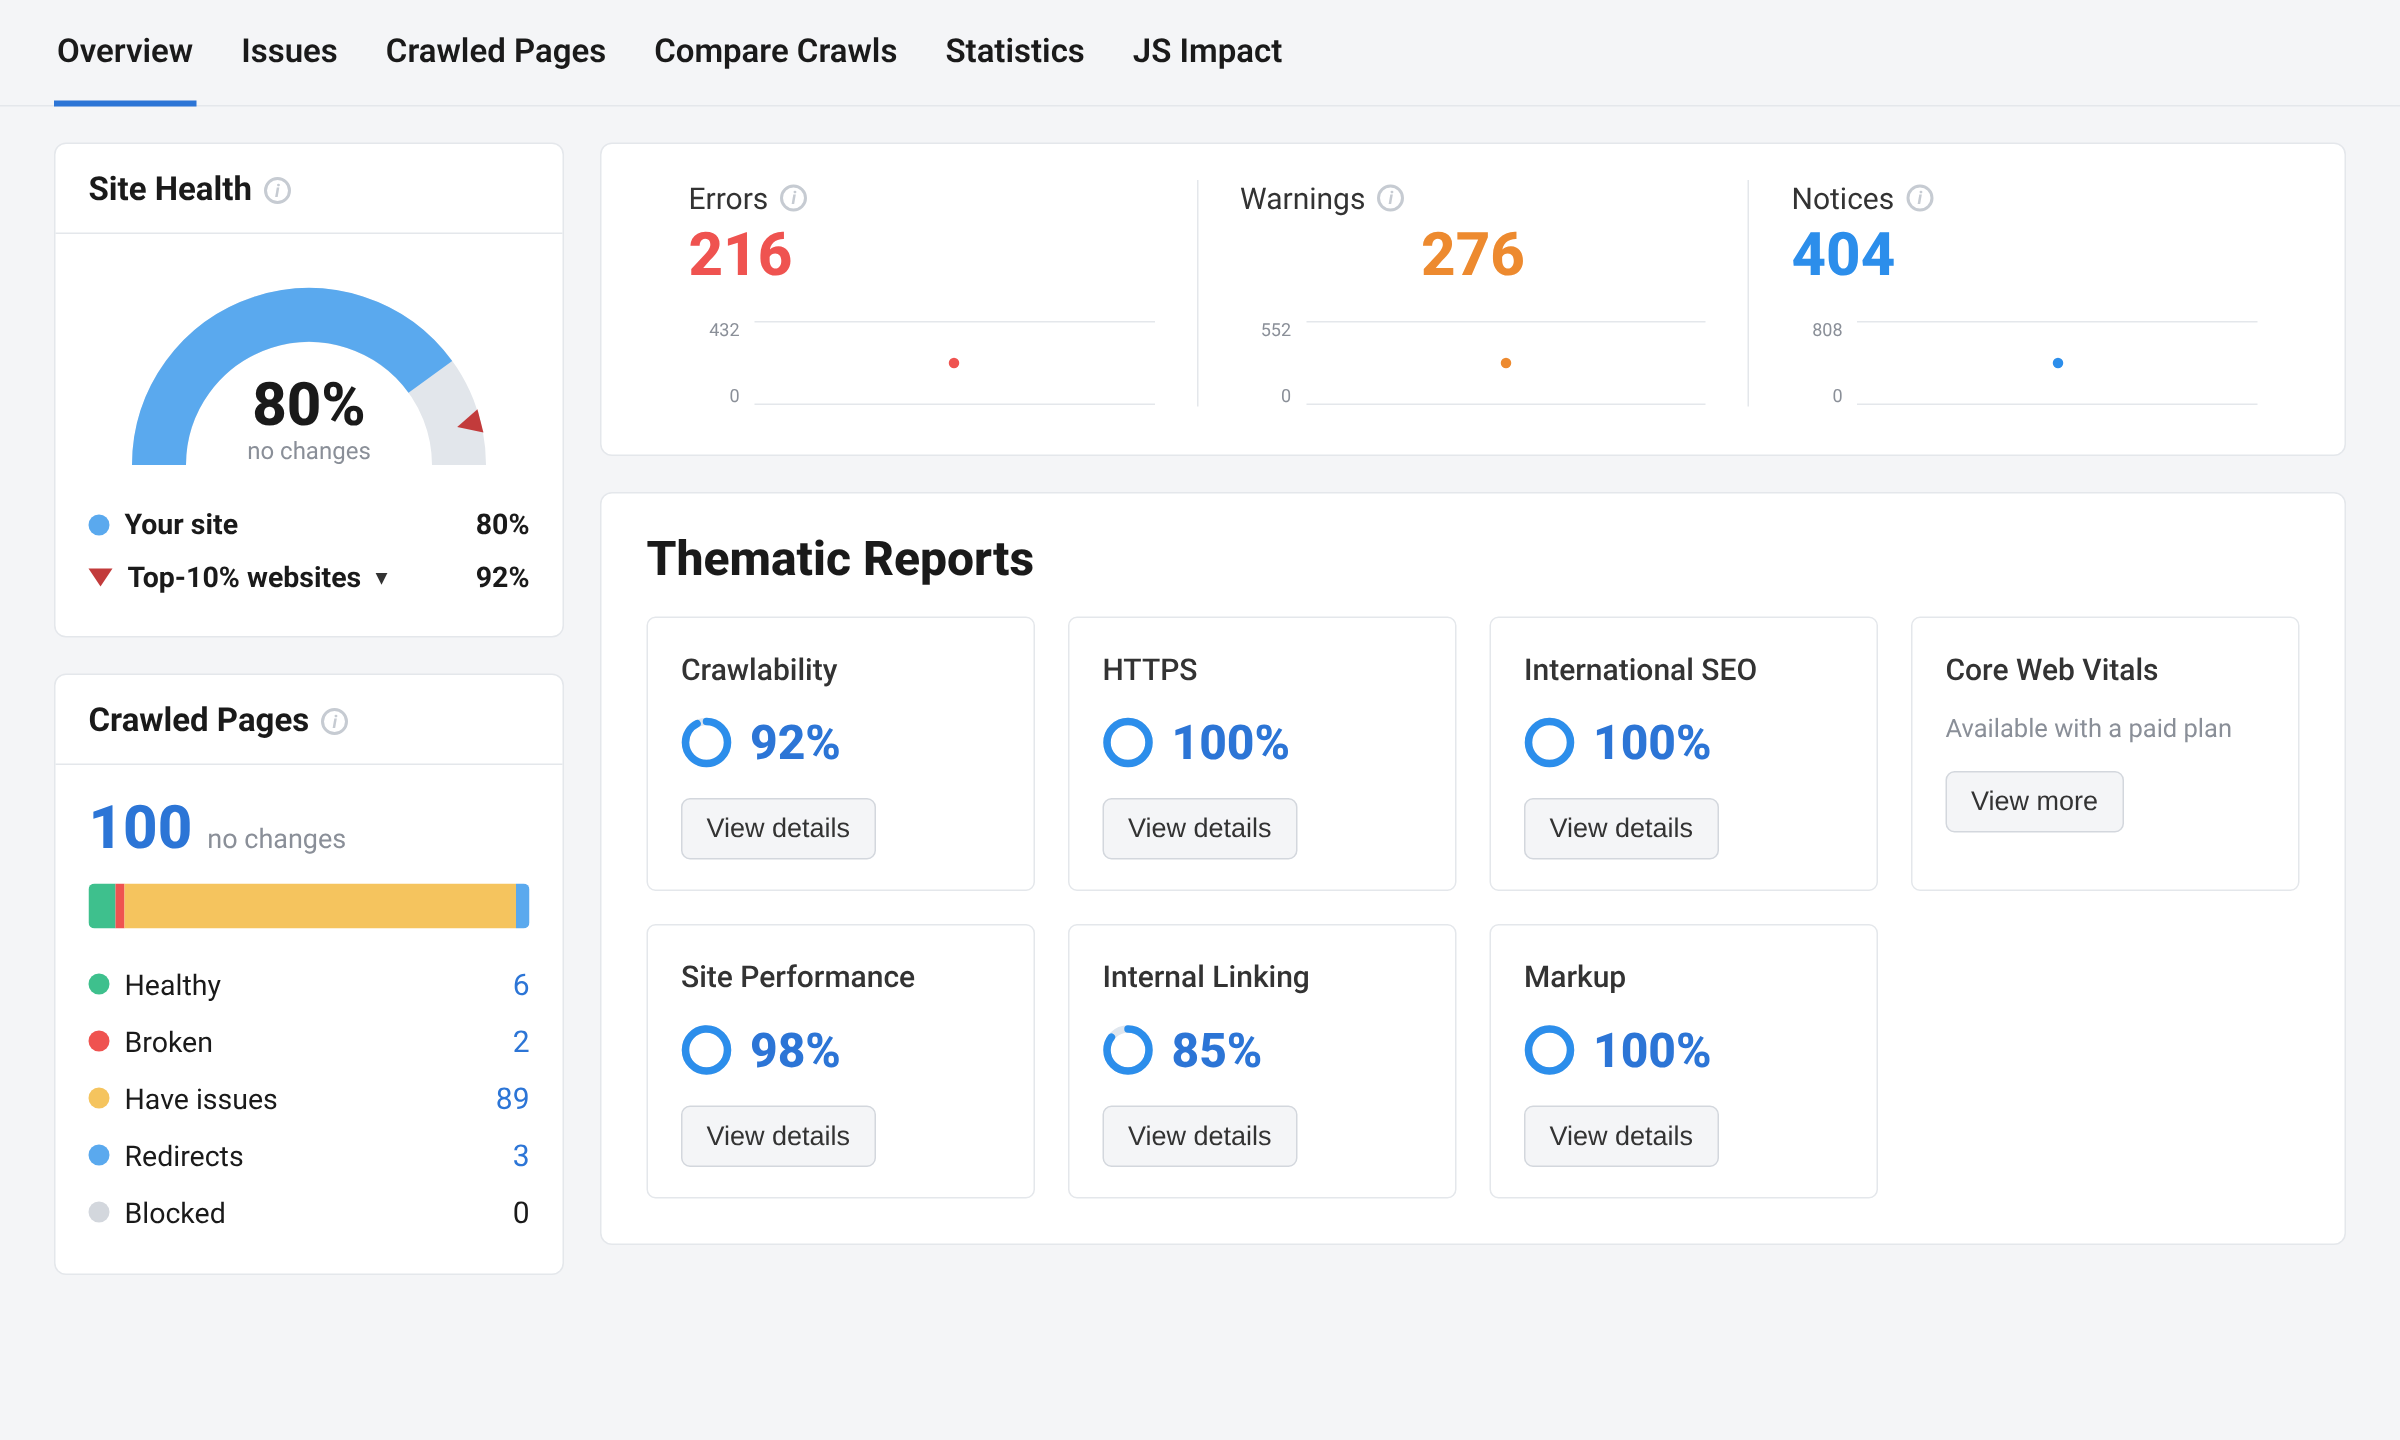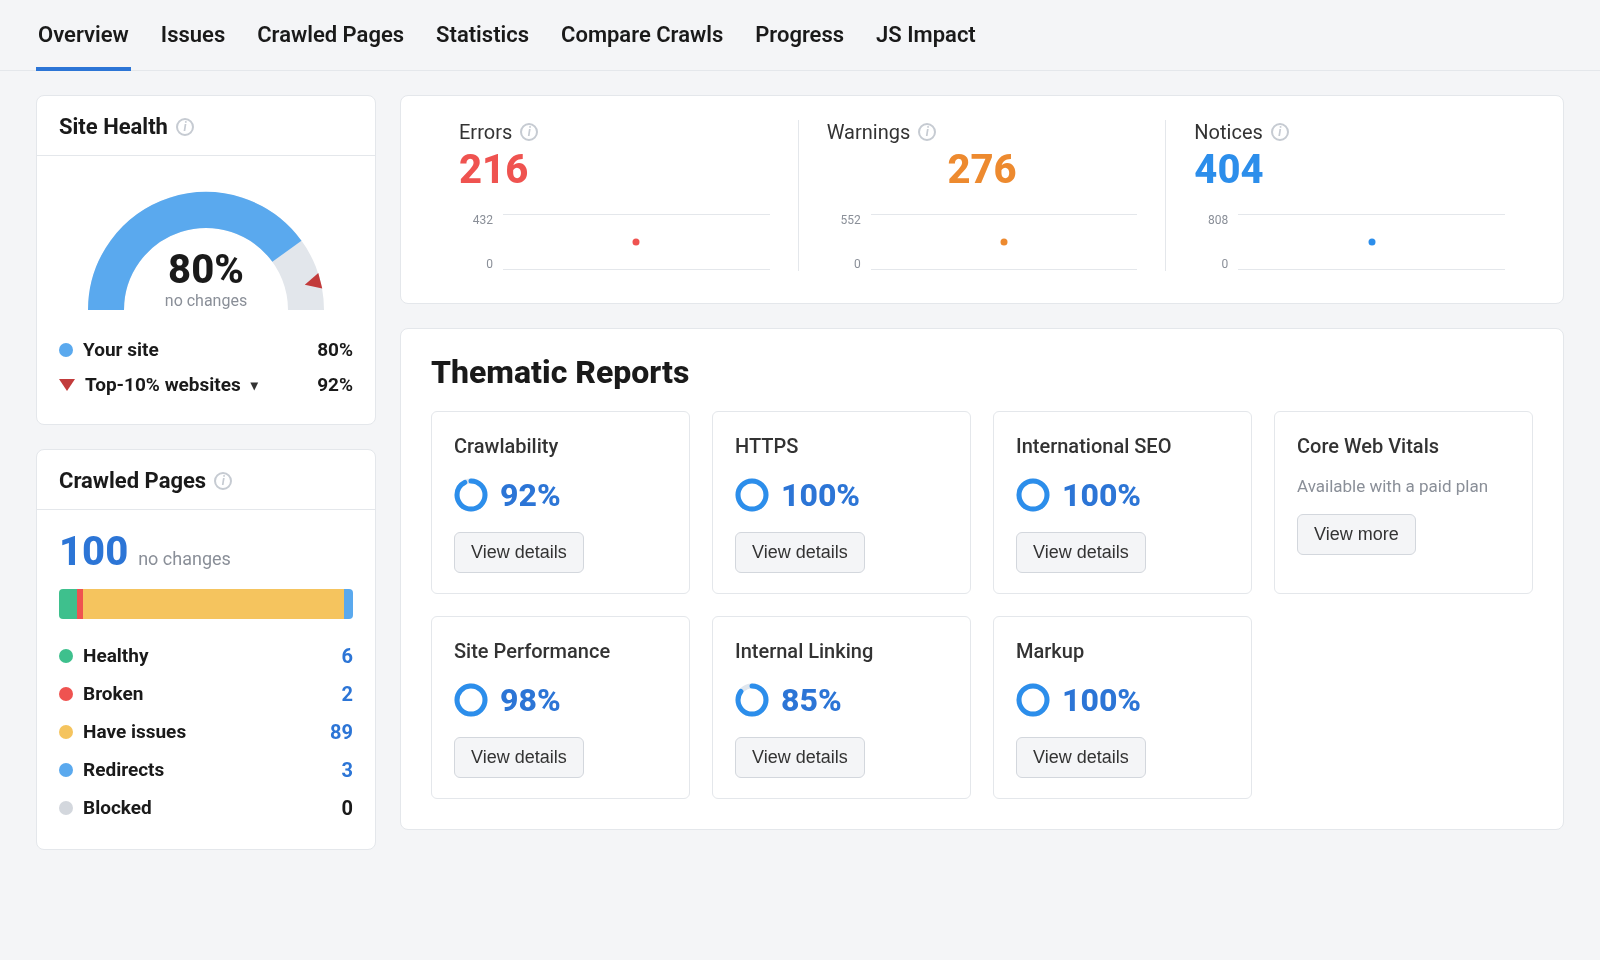--- a/index.html
+++ b/index.html
@@ -92,22 +92,22 @@
     width:0;height:0;border-left:8px solid transparent;border-right:8px solid transparent;
     border-top:12px solid #c23b3b;
   }
   .chev{font-size:14px;color:#333;}
   
   .cp-big{font-size:40px;font-weight:800;color:#2c75d6;display:inline-block;}
   .cp-sub{font-size:18px;color:var(--muted);margin-left:6px;}
   .seg-bar{height:30px;display:flex;border-radius:4px;overflow:hidden;margin:14px 0 18px;}
   .seg{height:100%;}
   .cp-row{
-    display:flex;justify-content:space-between;align-items:flex-start;
-    font-size:19px;padding:7px 0;font-weight:bold;
+    display:flex;justify-content:space-between;align-items:center;
+    font-size:19px;padding:7px 0;
   }
   .cp-left{display:flex;align-items:center;gap:10px;}
   .cp-count{color:#2c75d6;font-size:20px;}
   .cp-count.zero{color:var(--text);}
   
   .issues-card{padding:24px 30px 32px;}
   .issues-row{display:flex;}
   .issue{
     flex:1;padding:0 28px;position:relative;
   }
@@ -147,23 +147,22 @@
     padding:9px 16px;font-size:18px;color:#333;cursor:pointer;
   }
 </style>
 </head>
 <body>
 
 <div class="tabs" id="tabs">
     <div class="tab active">Overview</div>
     <div class="tab">Issues</div>
     <div class="tab">Crawled Pages</div>
+    <div class="tab">Compare Crawls</div>
     <div class="tab">Statistics</div>
-    <div class="tab">Compare Crawls</div>
-    <div class="tab">Progress</div>
     <div class="tab">JS Impact</div>
   </div>
 
 <div class="wrap">
 
   <div class="col-left">
 
     <div class="card">
       <div class="card-head">
         <span class="card-title">Site Health</span>

